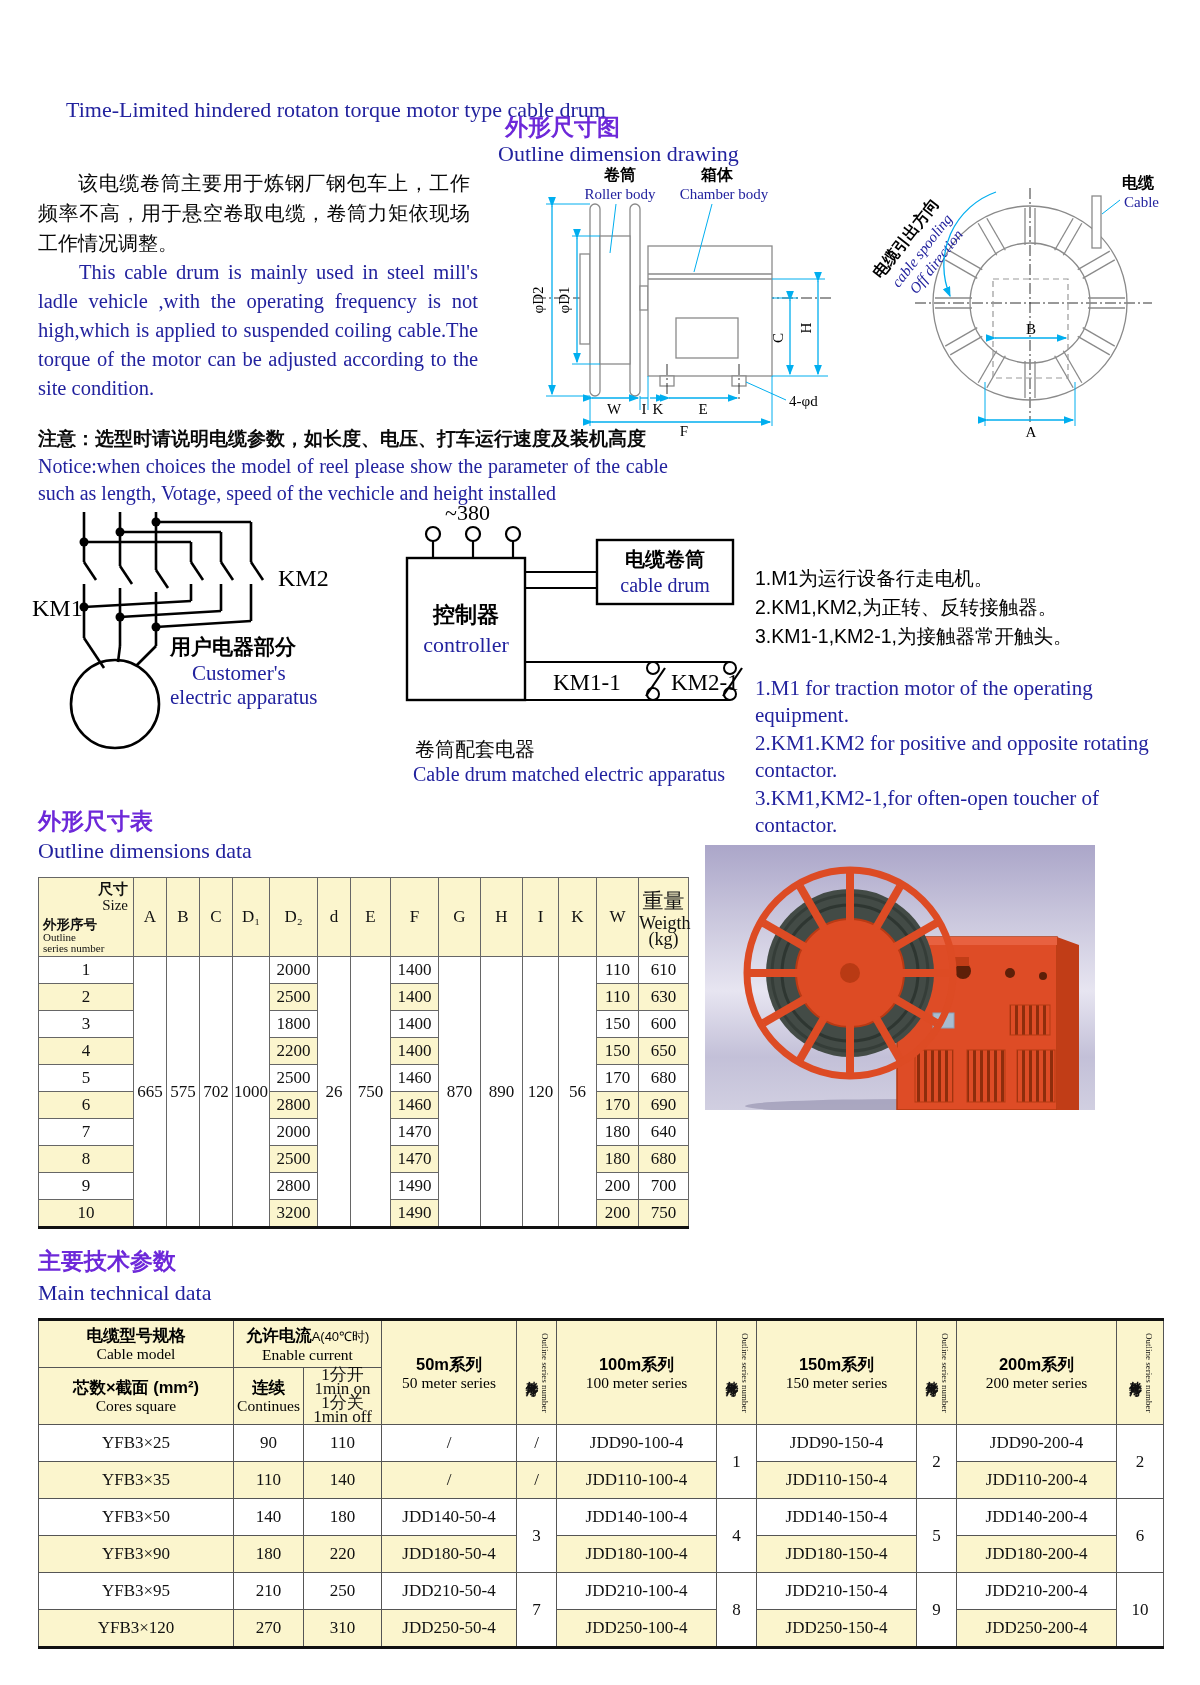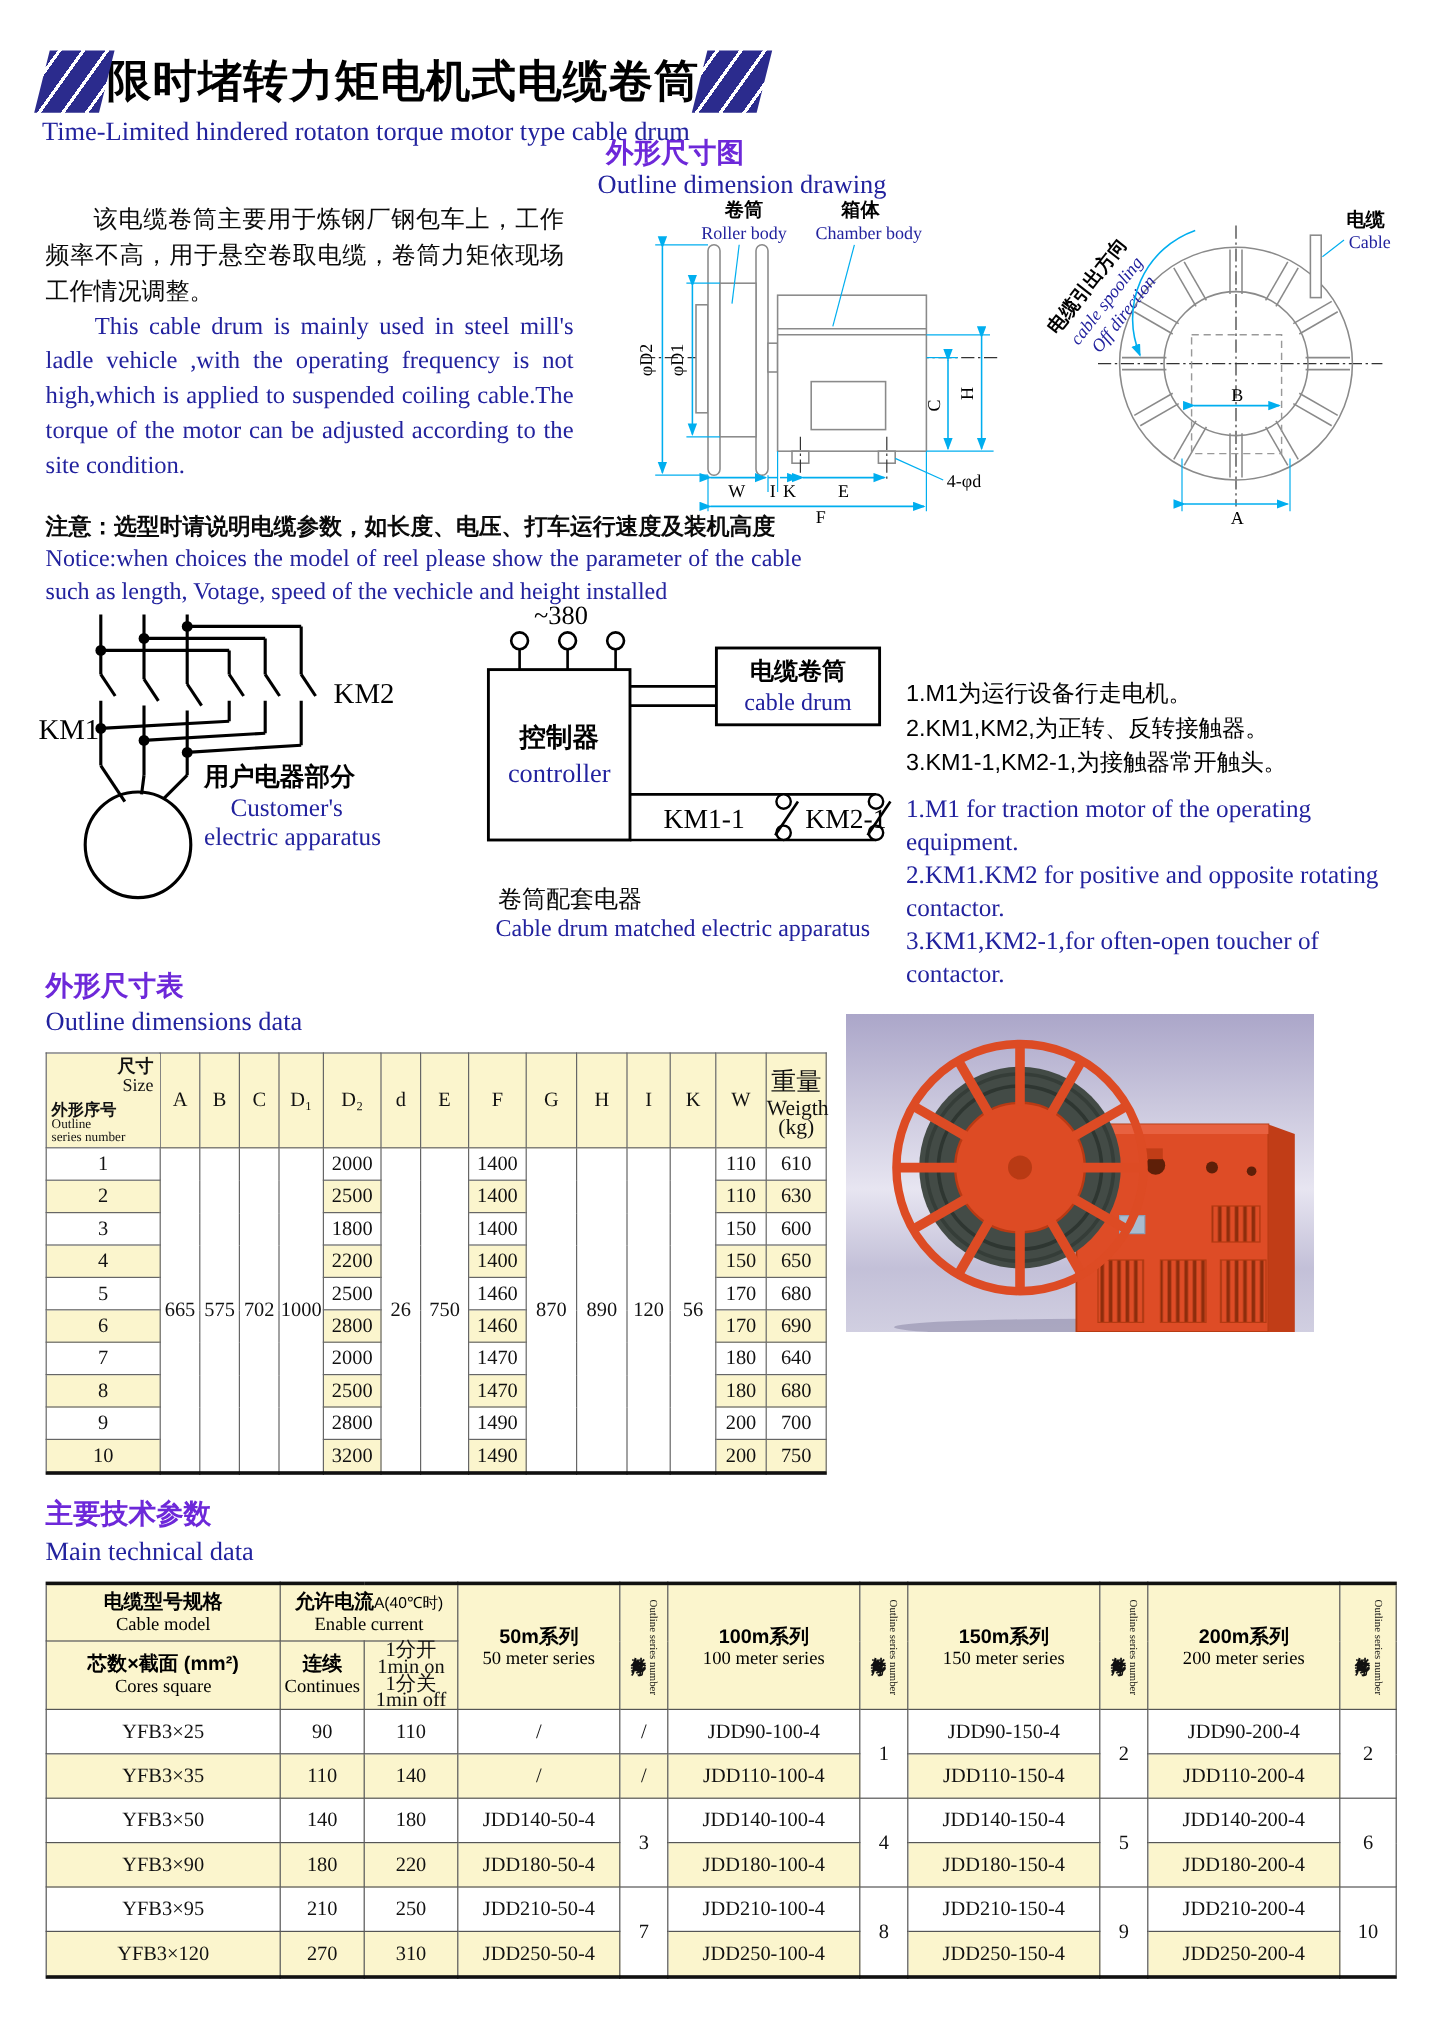--- a/index.html
+++ b/index.html
@@ -8,37 +8,37 @@
   .abs{position:absolute;}
   .en{font-family:"Liberation Serif",serif;color:#22229e;}
   .cn{color:#0a0a0a;}
   .orange{color:#6d28d9;font-weight:bold;}
 
   
   .banner{position:absolute;left:35px;top:42px;width:602px;height:52px;display:flex;align-items:stretch;}
   .banner .stripe{width:60px;background:repeating-linear-gradient(115deg,#2b2b8d 0 6px,#ffffff 6px 9px,#2b2b8d 9px 18px);transform:skewX(-14deg);}
   .banner .title{flex:1;text-align:center;font-size:37px;font-weight:bold;color:#000;
                  line-height:52px;white-space:nowrap;letter-spacing:1px;}
-  .subtitle{position:absolute;left:35px;top:97px;width:602px;text-align:left;font-size:22px;}
+  .subtitle{position:absolute;left:35px;top:97px;width:602px;text-align:center;font-size:22px;}
 
   .dh-cn{left:505px;top:112px;font-size:23px;}
   .dh-en{left:498px;top:141px;font-size:22px;}
 
   .intro-cn{left:38px;top:168px;width:432px;font-size:20px;line-height:30px;text-align:justify;text-indent:2em;}
   .intro-en{left:38px;top:258px;width:440px;font-size:20.5px;line-height:29px;text-align:justify;text-indent:2em;}
 
   .notice-cn{left:38px;top:426px;font-size:19px;font-weight:bold;}
   .notice-en{left:38px;top:453px;width:630px;font-size:20px;line-height:27px;text-align:justify;}
 
   .cap-cn{left:415px;top:736px;font-size:20px;}
   .cap-en{left:413px;top:763px;font-size:20px;}
 
   .notes{left:755px;top:564px;width:416px;}
   .note-cn{font-size:19.5px;line-height:29px;color:#000;}
-  .note-en{font-size:21px;line-height:27px;margin-top:10px;}
+  .note-en{font-size:21px;line-height:27px;margin-top:24px;}
   .note-en div{margin-bottom:1px;}
 
   .sec2-cn{left:38px;top:806px;font-size:23px;}
   .sec2-en{left:38px;top:838px;font-size:22px;}
   .sec3-cn{left:38px;top:1246px;font-size:23px;}
   .sec3-en{left:38px;top:1280px;font-size:22px;}
 
   
   table{border-collapse:collapse;table-layout:fixed;}
   .dims{left:38px;top:877px;width:650px;border-top:1px solid #6d28d9;border-bottom:3px solid #111;}
@@ -80,25 +80,20 @@
   .wire2{stroke:#000;stroke-width:2.2;fill:none;}
   .dimtxt{fill:#000;font-family:"Liberation Serif",serif;font-size:15px;}
   .t-cn{fill:#000;font-family:"Liberation Sans",sans-serif;font-size:16px;}
   .t-en{fill:#22229e;font-family:"Liberation Serif",serif;font-size:15px;}
 </style>
 </head>
 <body>
 
 <div class="page">
 
-  <div class="banner">
-    <div class="stripe"></div>
-    <div class="title">限时堵转力矩电机式电缆卷筒</div>
-    <div class="stripe"></div>
-  </div>
   <div class="subtitle en">Time-Limited hindered rotaton torque motor type cable drum</div>
 
   <div class="abs dh-cn orange">外形尺寸图</div>
   <div class="abs dh-en en">Outline dimension drawing</div>
 
   <div class="abs intro-cn cn">该电缆卷筒主要用于炼钢厂钢包车上，工作频率不高，用于悬空卷取电缆，卷筒力矩依现场工作情况调整。</div>
   <div class="abs intro-en en">This cable drum is mainly used in steel mill's ladle vehicle ,with the operating frequency is not high,which is applied to suspended coiling cable.The torque of the motor can be adjusted according to the site condition.</div>
 
   <svg class="abs" style="left:480px;top:158px;" width="680" height="280" viewBox="0 0 680 280">
     <defs>

